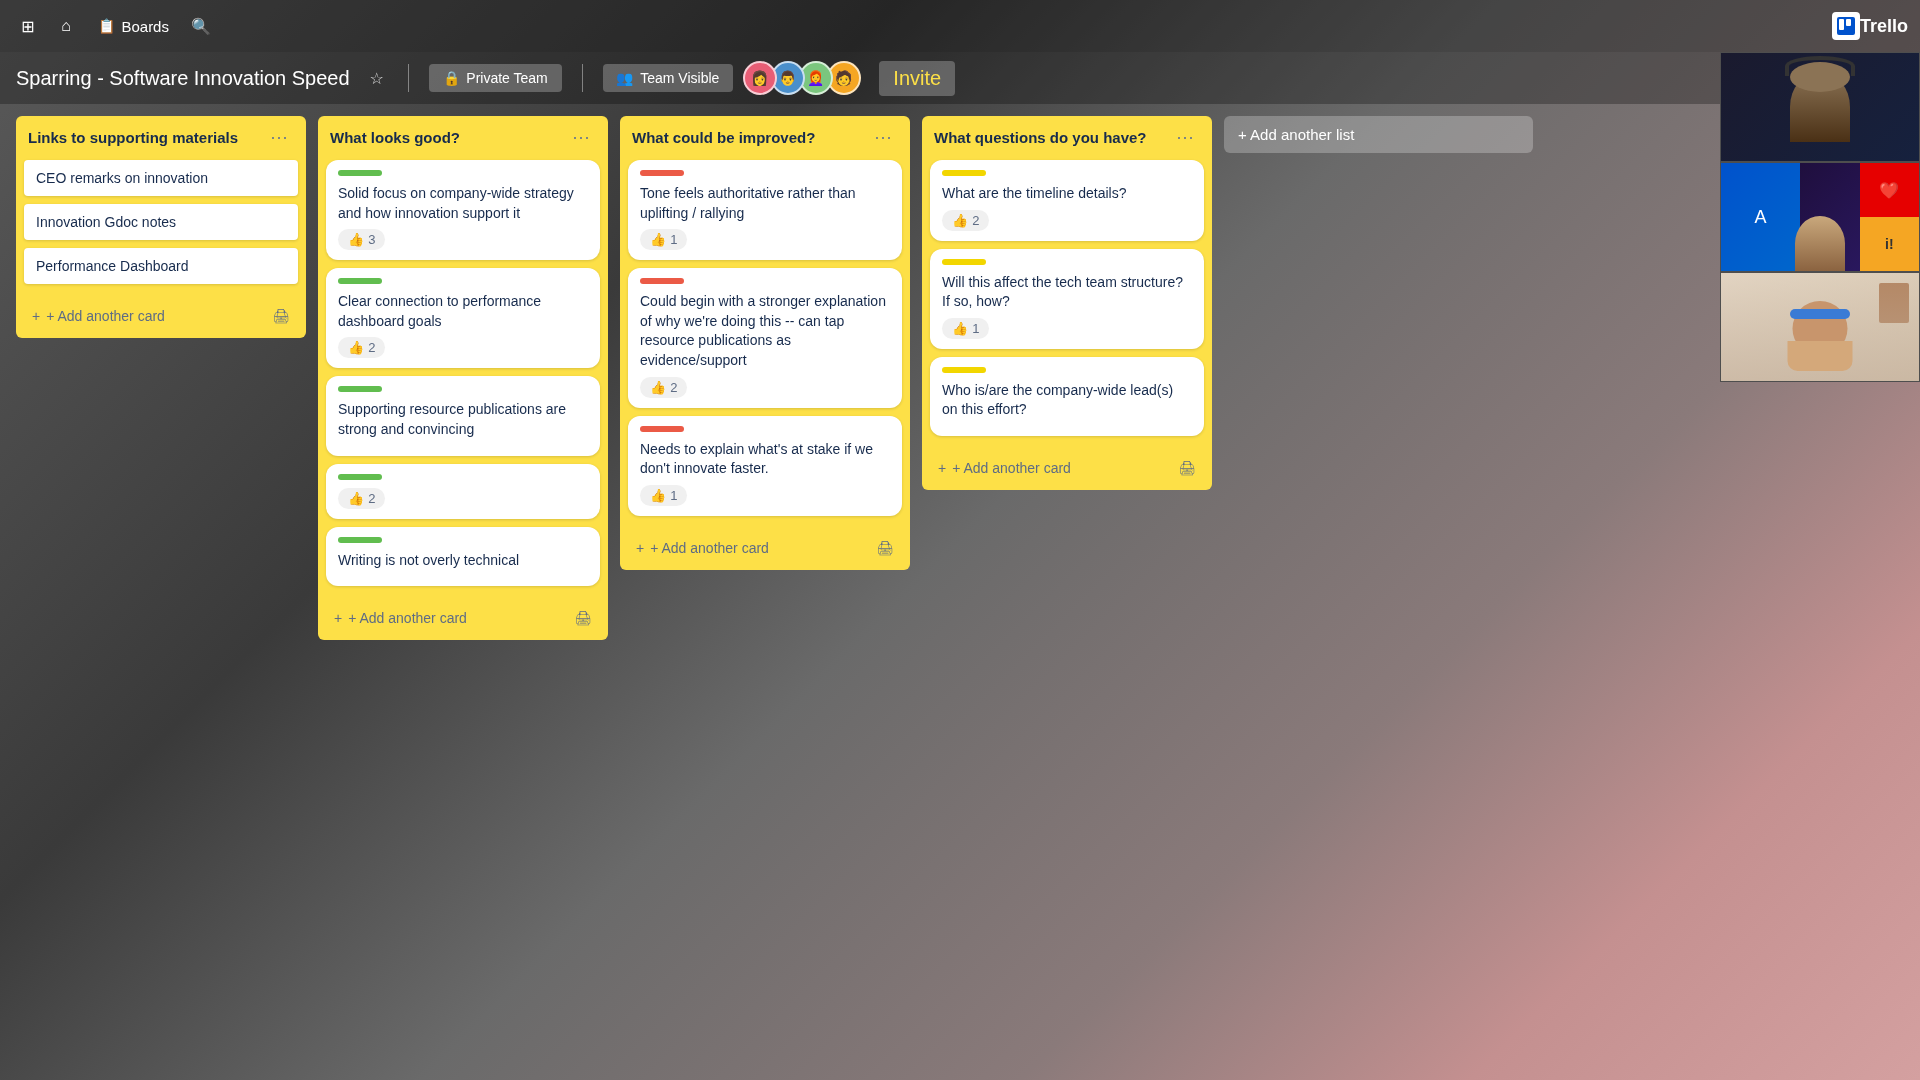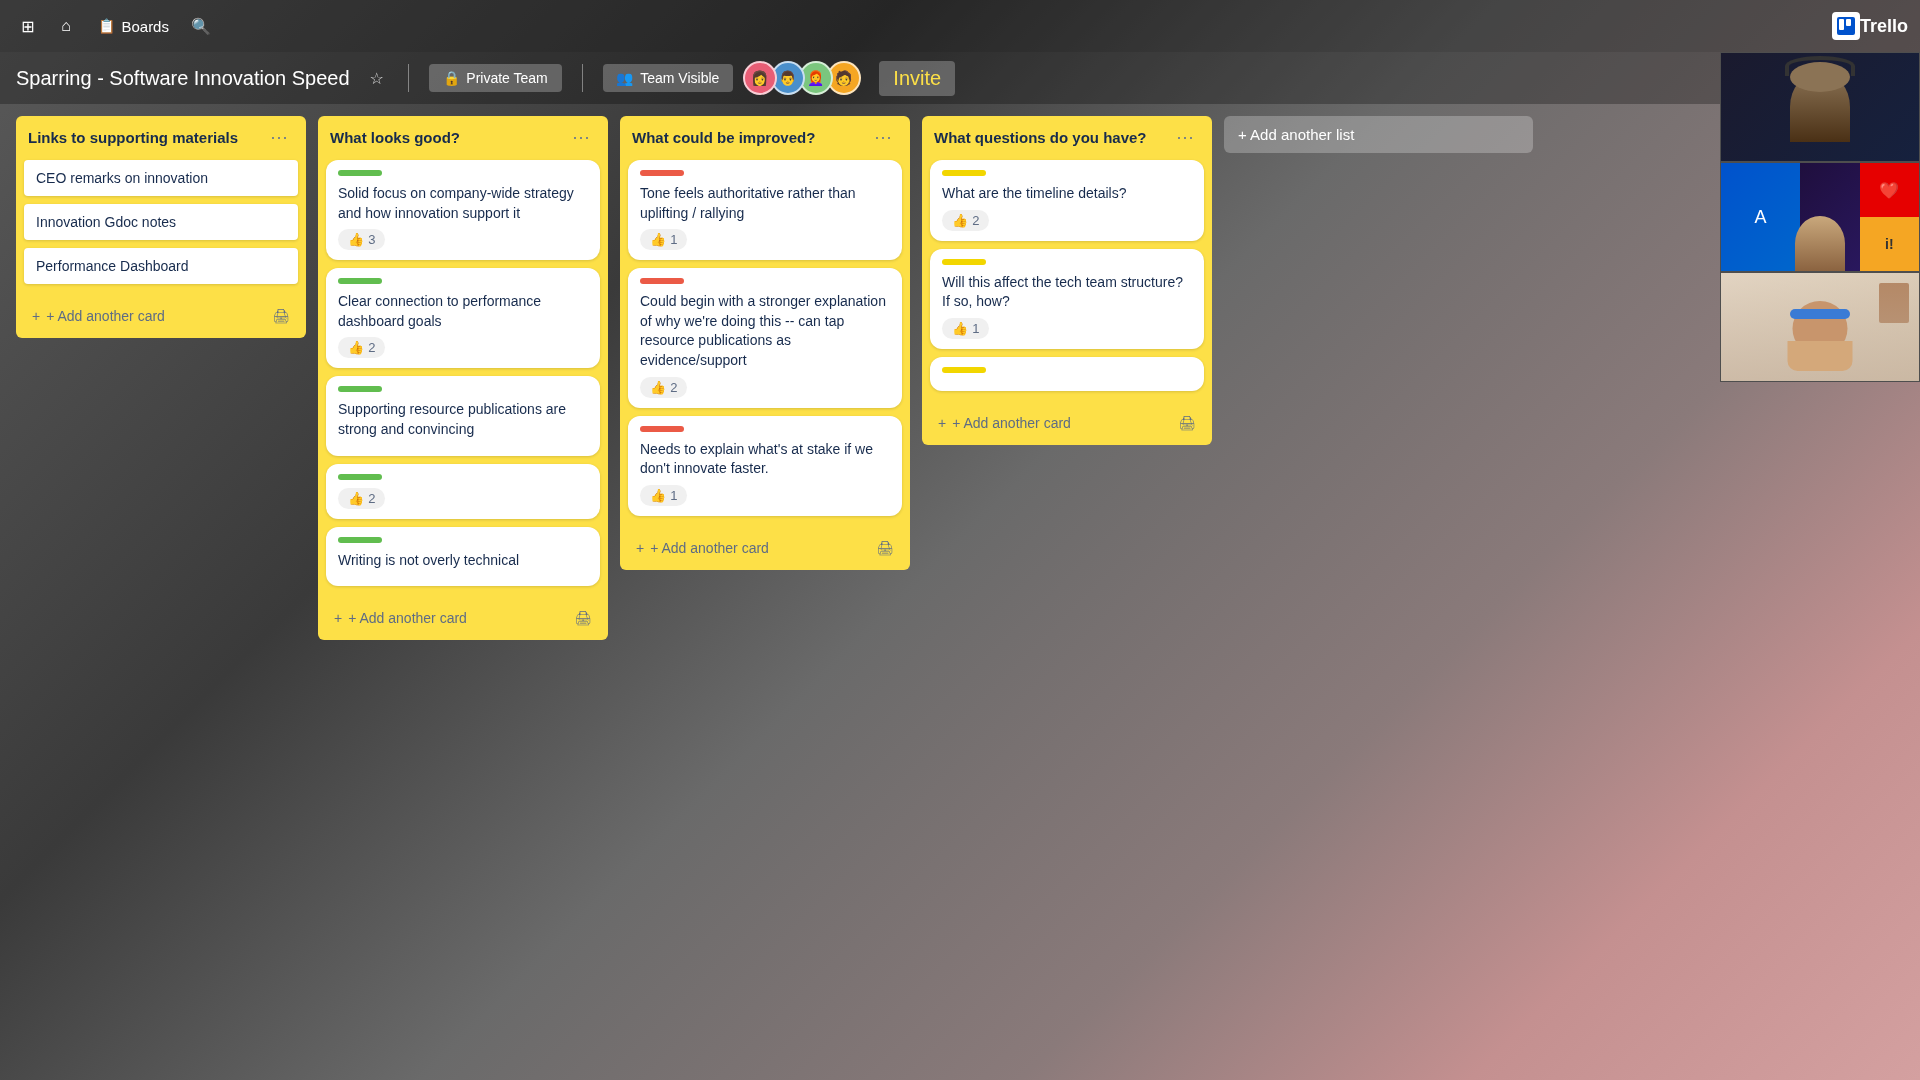--- a/index.html
+++ b/index.html
@@ -513,20 +513,21 @@
       <div class="card">
         <div class="card-label yellow"></div>
         <div class="card-text">Will this affect the tech team structure? If so, how?</div>
         <div class="card-footer">
           <button class="like-btn">👍 <span>1</span></button>
         </div>
       </div>
 
       <div class="card">
         <div class="card-label yellow"></div>
+        <div class="card-text">Who is/are the company-wide lead(s) on this effort?</div>
       </div>
     </div>
     <div class="list-footer">
       <button class="add-card-btn">
         <span>+</span>
         <span>+ Add another card</span>
         <span style="margin-left:auto;">🖨</span>
       </button>
     </div>
   </div>

